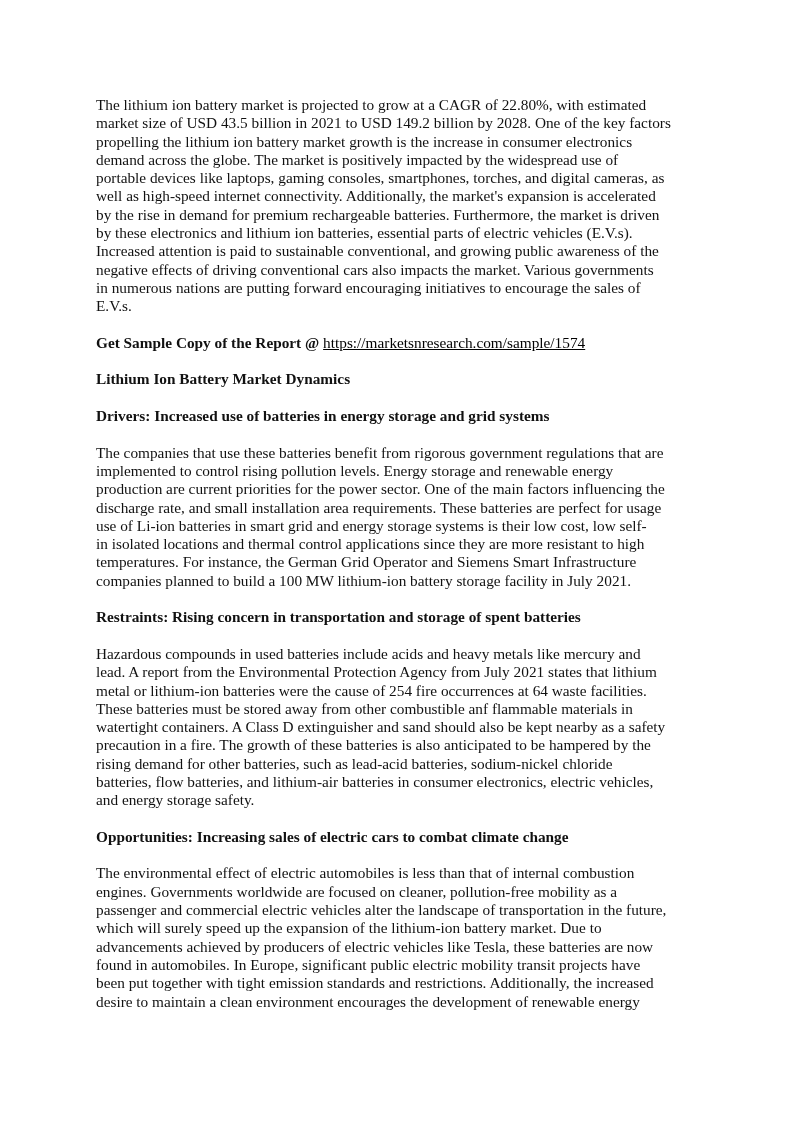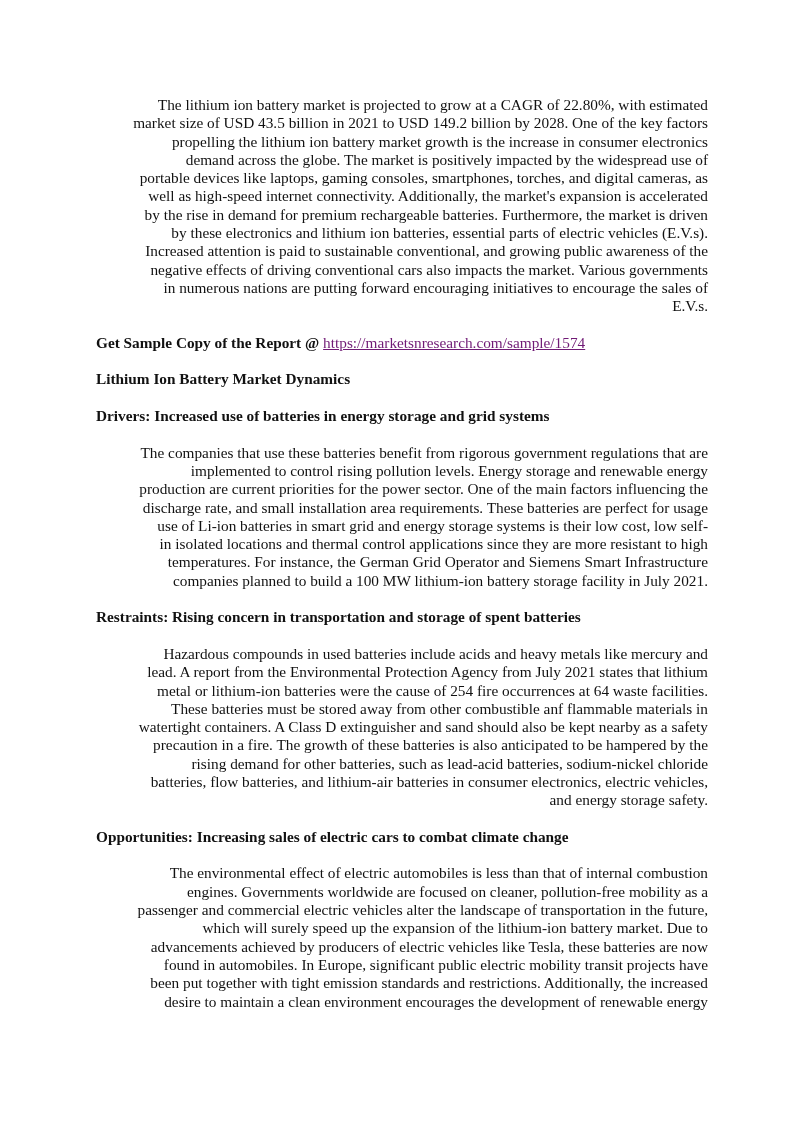--- a/index.html
+++ b/index.html
@@ -4,23 +4,23 @@
 <style>
   html, body { margin: 0; padding: 0; background: #ffffff; }
   body { width: 794px; height: 1123px; overflow: hidden; position: relative; }
   .page {
     position: absolute; left: 96px; top: 96px; width: 612px;
     font-family: "Liberation Serif", serif; font-size: 15.3px; line-height: 18.3px;
     color: #111111;
   }
   .line { display: block; white-space: nowrap; }
   p { margin: 0; }
-  .para { margin-bottom: 18.3px; text-align: right; }
+  .para { margin-bottom: 18.3px; }
   .heading { font-weight: bold; margin-bottom: 18.3px; }
-  a.link { color: #701a75; text-decoration: underline; font-weight: normal; }
+  a.link { color: #000000; text-decoration: underline; font-weight: normal; }
 </style>
 </head>
 <body>
 
 <div class="page">
 
   <p class="para">
     <span class="line">The lithium ion battery market is projected to grow at a CAGR of 22.80%, with estimated</span>
     <span class="line">market size of USD 43.5 billion in 2021 to USD 149.2 billion by 2028. One of the key factors</span>
     <span class="line">propelling the lithium ion battery market growth is the increase in consumer electronics</span>

